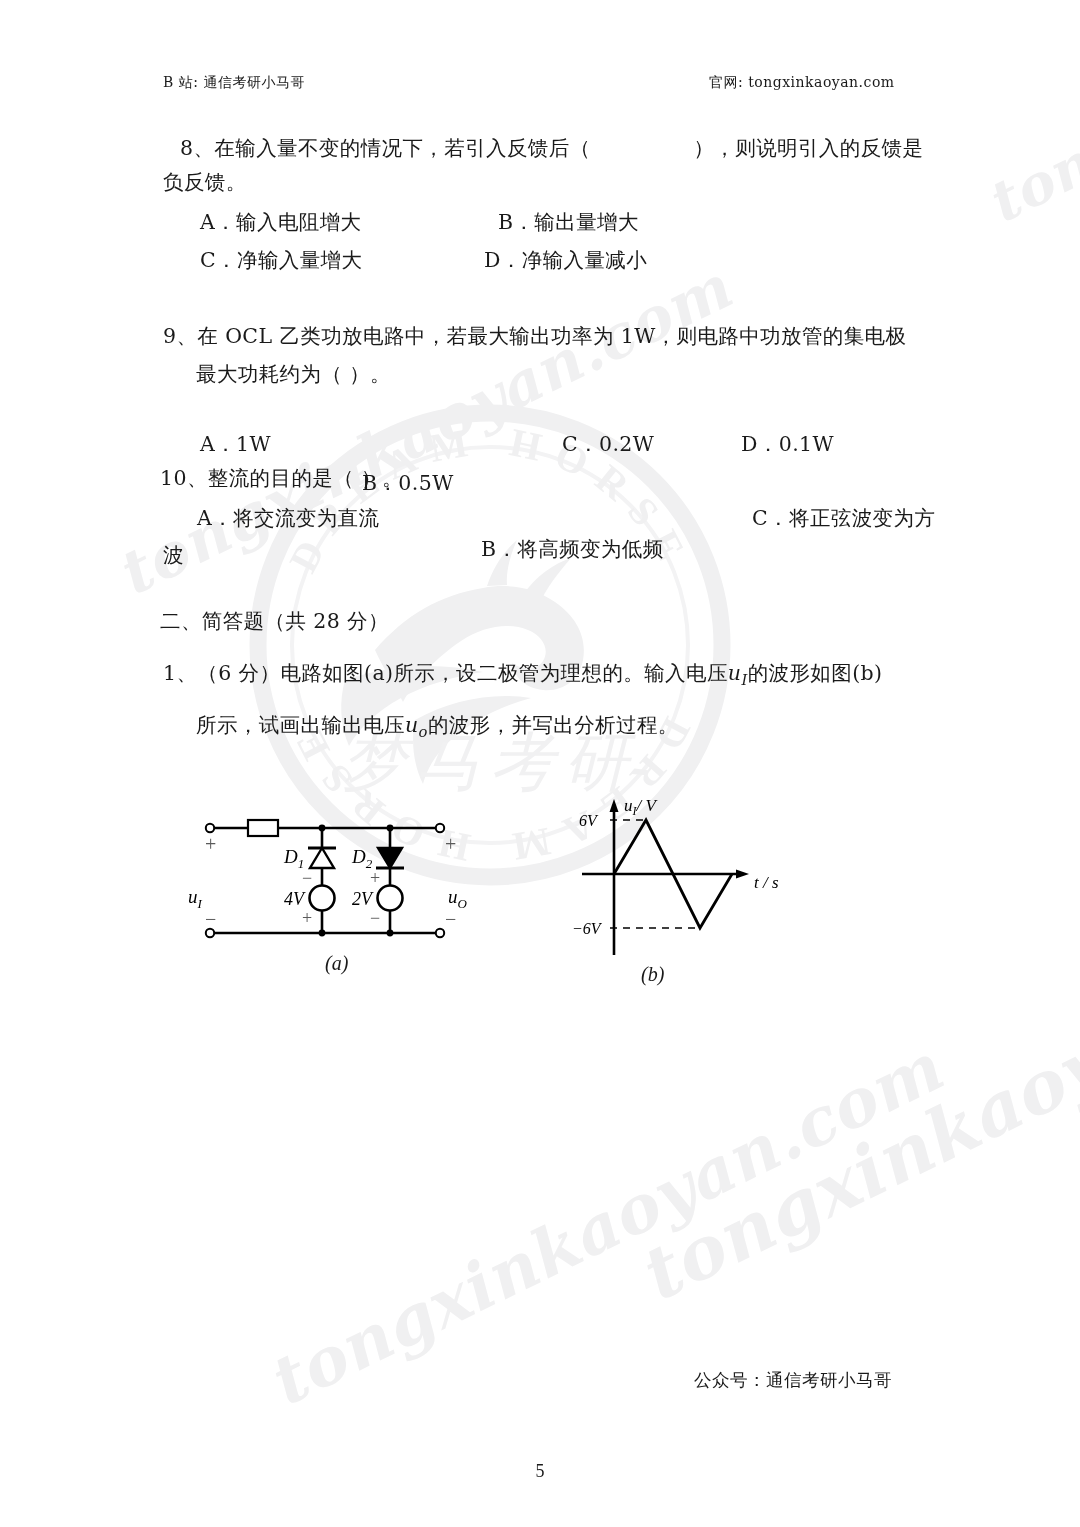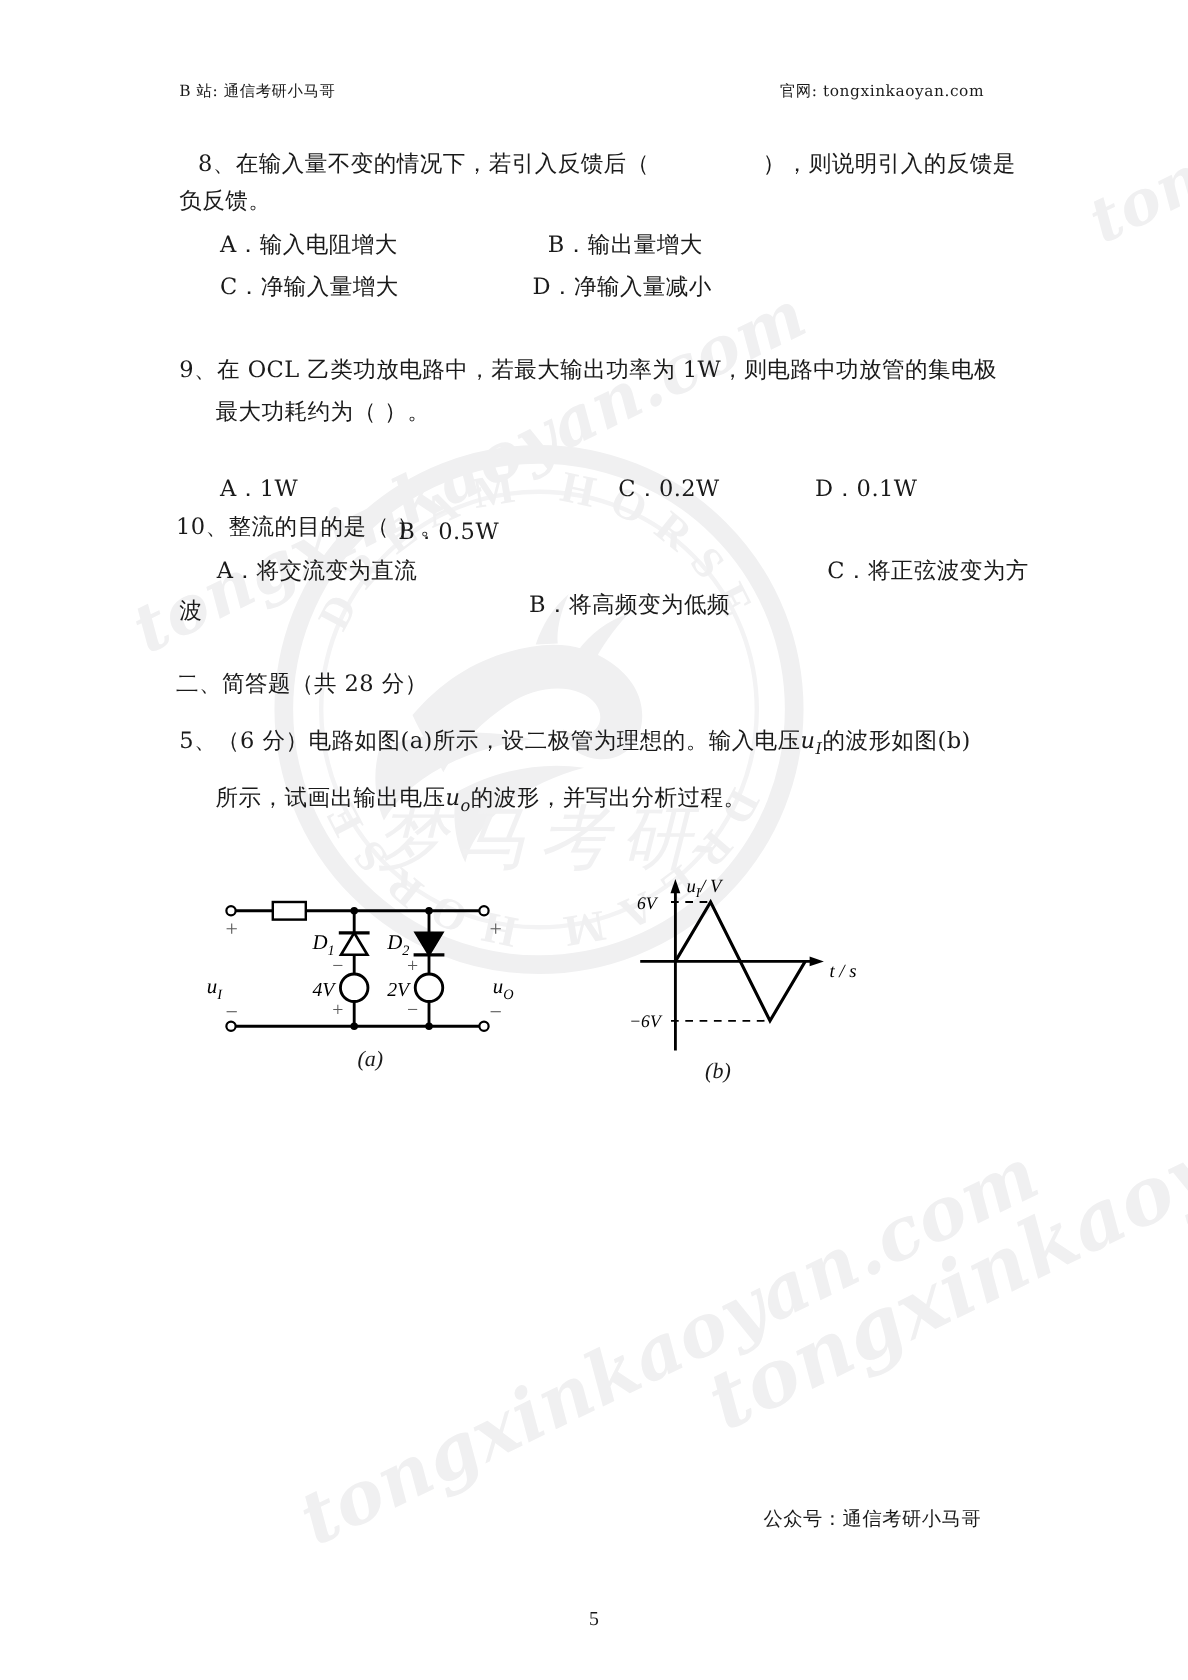--- a/index.html
+++ b/index.html
@@ -168,21 +168,21 @@
   <div class="blk q" style="left:160px; top:464px;">10、整流的目的是（    ）。</div>
 
   <div class="blk opt" style="left:197px; top:504px;">A．将交流变为直流</div>
   <div class="blk opt" style="left:481px; top:504px;margin-top:31px;">B．将高频变为低频</div>
   <div class="blk opt" style="left:752px; top:504px;">C．将正弦波变为方</div>
   <div class="blk opt" style="left:163px; top:541px;">波</div>
 
   <div class="blk q" style="left:160px; top:607px;">二、简答题（共 28 分）</div>
 
   <div class="blk q" style="left:163px; top:659px;">
-    <span>5、（6 分）电路如图(a)所示，设二极管为理想的。输入电压</span><span class="it">u</span><span class="sub">I</span><span>的波形如图(b)</span>
+    <span>1、（6 分）电路如图(a)所示，设二极管为理想的。输入电压</span><span class="it">u</span><span class="sub">I</span><span>的波形如图(b)</span>
   </div>
 
   <div class="blk q" style="left:196px; top:711px;">
     <span>所示，试画出输出电压</span><span class="it">u</span><span class="sub">o</span><span>的波形，并写出分析过程。</span>
   </div>
 
   <svg class="fig" style="left:180px; top:798px;" width="300" height="160" viewBox="0 0 300 160">
     <g stroke="#000" stroke-width="2.6" fill="none" stroke-linecap="square">
 
       <line x1="32" y1="30" x2="68" y2="30"></line>

